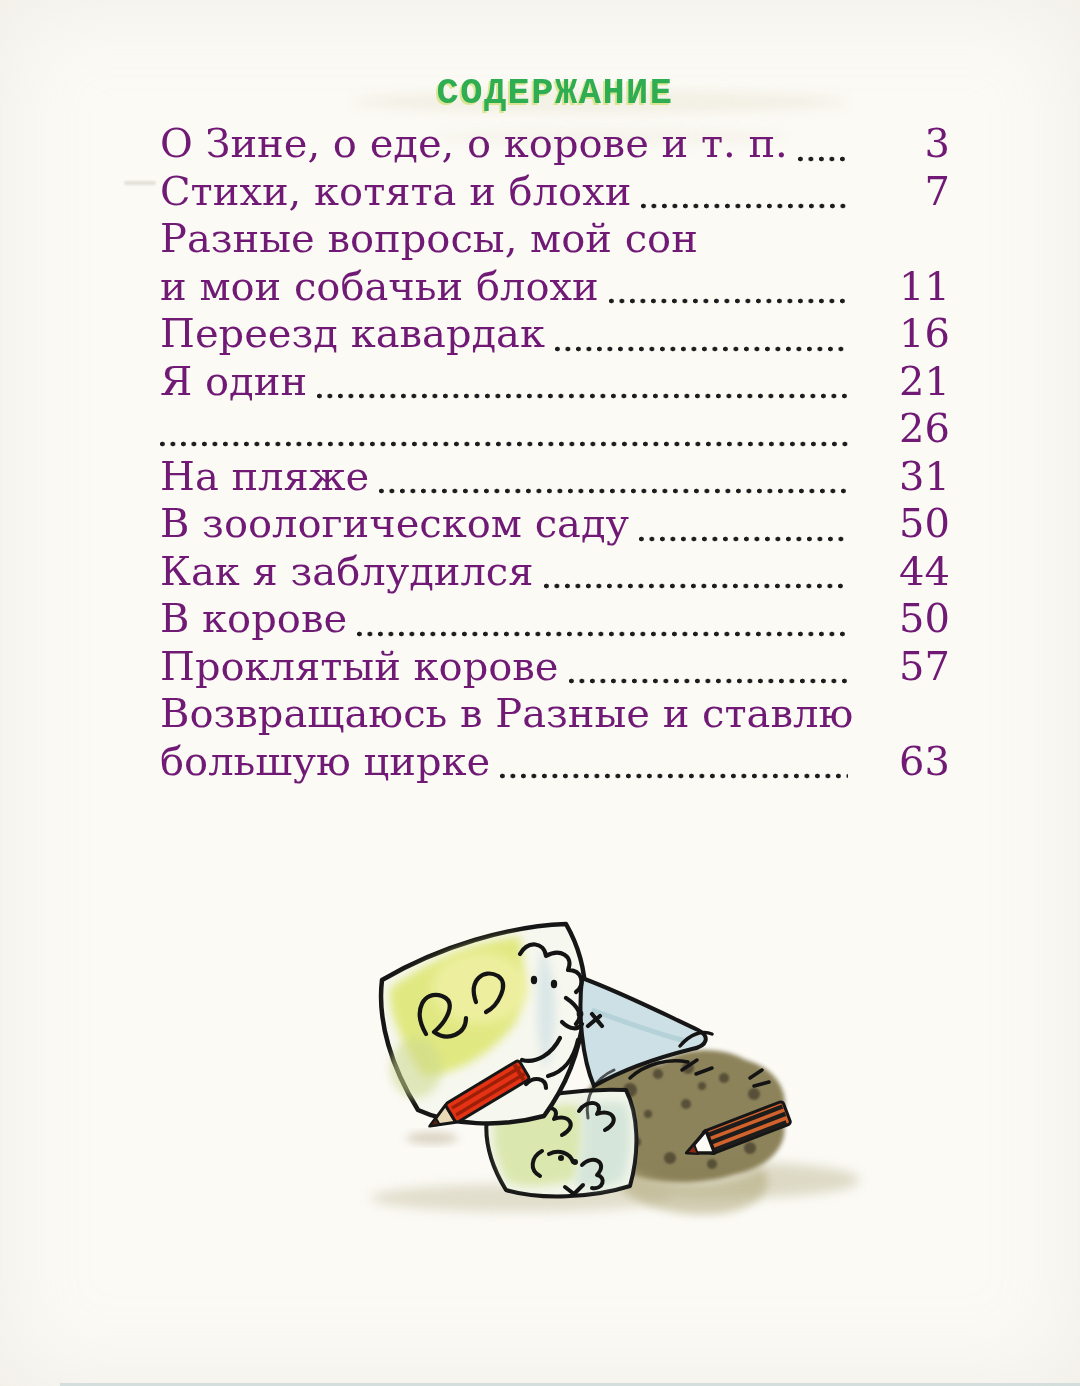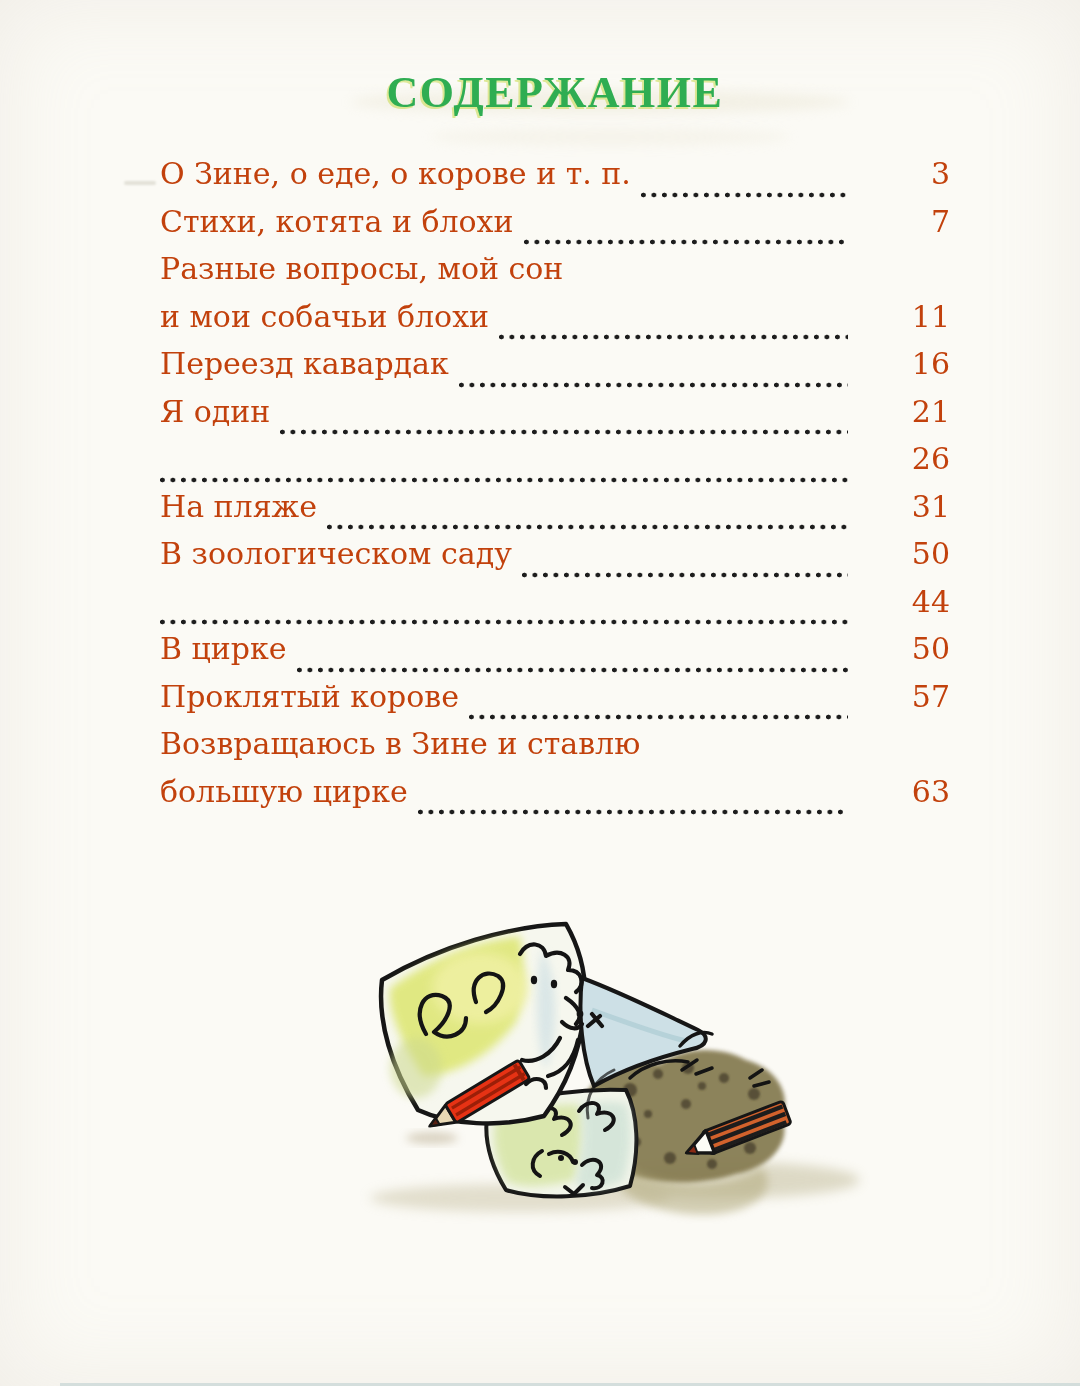--- a/index.html
+++ b/index.html
@@ -12,26 +12,26 @@
     box-shadow: inset 0 0 90px rgba(205,198,180,.22);
   }
   .page::after{ 
     content:"";position:absolute;left:60px;right:0;bottom:0;height:3px;
     background:#c2d2d2;opacity:.65;
   }
   .content{position:absolute;left:160px;top:0;width:790px;}
   .title{
     margin-top:68px;height:52px;
     text-align:center;
-    font-family:Liberation Serif, serif;
-    font-weight:700;font-size:44px;line-height:50px;letter-spacing:1.5px;
+    font-family:Liberation Mono, monospace;
+    font-weight:700;font-size:37px;line-height:50px;letter-spacing:1.5px;
     color:#2fad52;
     text-shadow:-2px 2px 0 rgba(199,219,74,.55);
   }
-  .toc{margin-top:36px;color:#c2410c;font-size:30px;}
+  .toc{color:#701a75;font-size:40px;}
   .trow{display:flex;align-items:baseline;height:47.5px;white-space:nowrap;}
   .ttext{padding-right:10px;}
   .leader{
     flex:1 1 auto;height:6px;align-self:baseline;margin-right:16px;
     background-image:radial-gradient(circle at 2.4px 3px, #1d1d1d 2.1px, rgba(0,0,0,0) 2.7px);
     background-size:10.5px 6px;background-repeat:repeat-x;background-position:left bottom;
   }
   .trow .leader{align-self:flex-end;margin-bottom:6px;}
   .tnum{min-width:86px;text-align:right;}
   
@@ -115,44 +115,45 @@
       <div class="entry">
         <div class="trow">
           <span class="ttext">В зоологическом саду</span>
           <span class="leader"></span>
           <span class="tnum">50</span>
         </div>
       </div>
 
       <div class="entry">
         <div class="trow">
+          <span class="ttext">Как я заблудился</span>
           <span class="leader"></span>
           <span class="tnum">44</span>
         </div>
       </div>
 
       <div class="entry">
         <div class="trow">
-          <span class="ttext">В цирке</span>
+          <span class="ttext">В корове</span>
           <span class="leader"></span>
           <span class="tnum">50</span>
         </div>
       </div>
 
       <div class="entry">
         <div class="trow">
           <span class="ttext">Проклятый корове</span>
           <span class="leader"></span>
           <span class="tnum">57</span>
         </div>
       </div>
 
       <div class="entry">
         <div class="trow">
-          <span class="ttext">Возвращаюсь в Зине и ставлю</span>
+          <span class="ttext">Возвращаюсь в Разные и ставлю</span>
         </div>
         <div class="trow">
           <span class="ttext">большую цирке</span>
           <span class="leader"></span>
           <span class="tnum">63</span>
         </div>
       </div>
 
     </div>
   </div>

